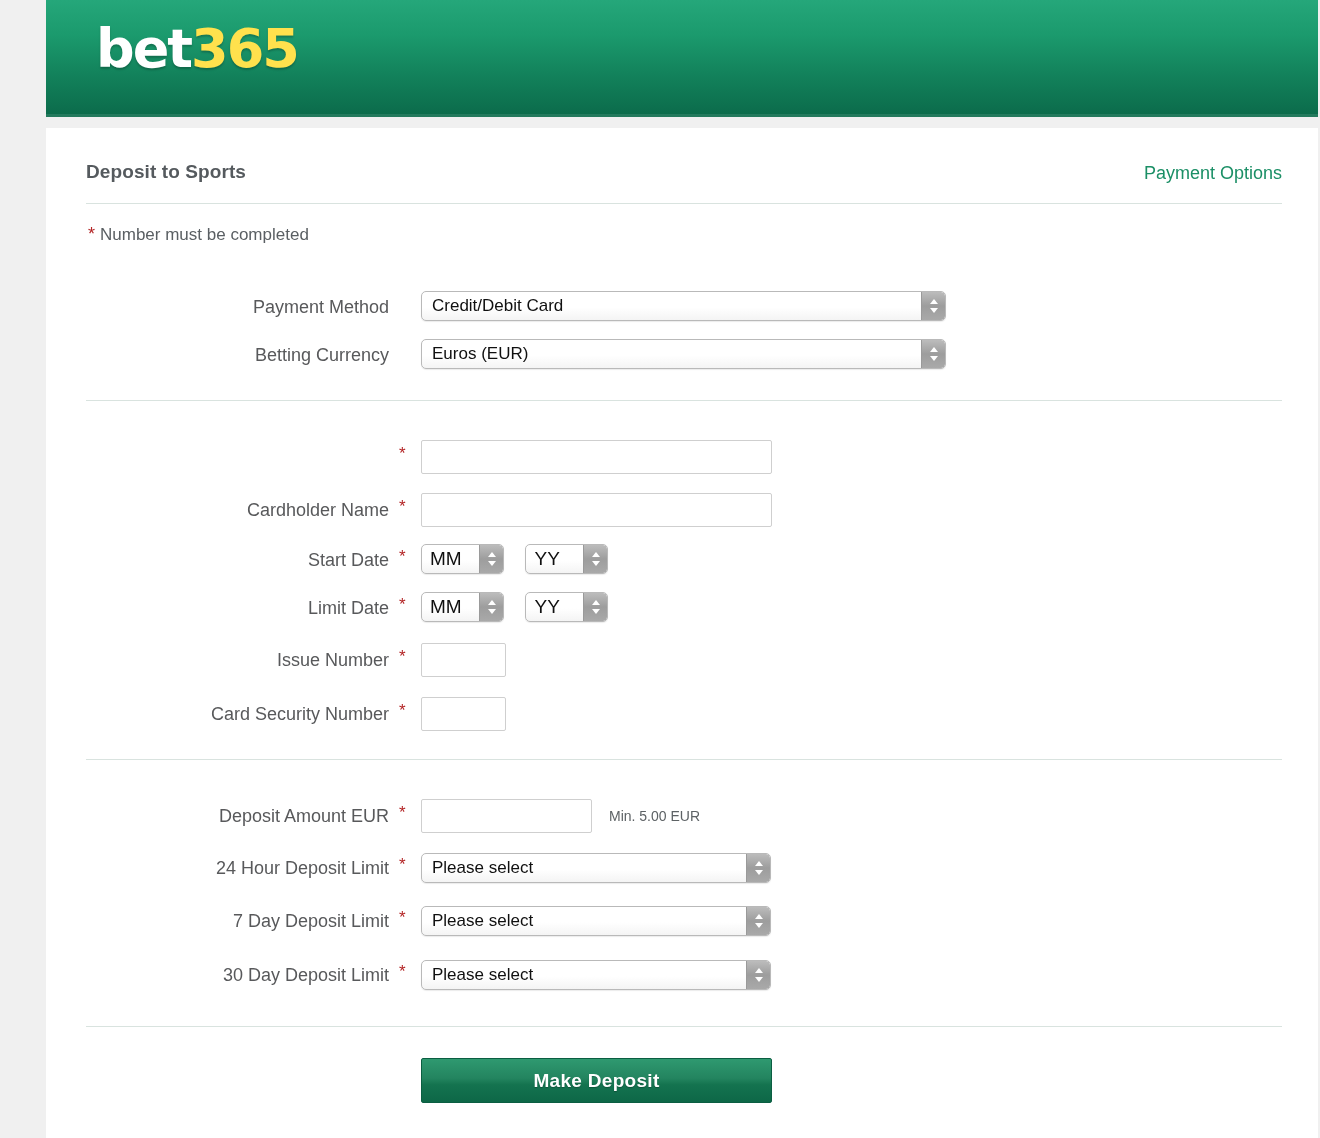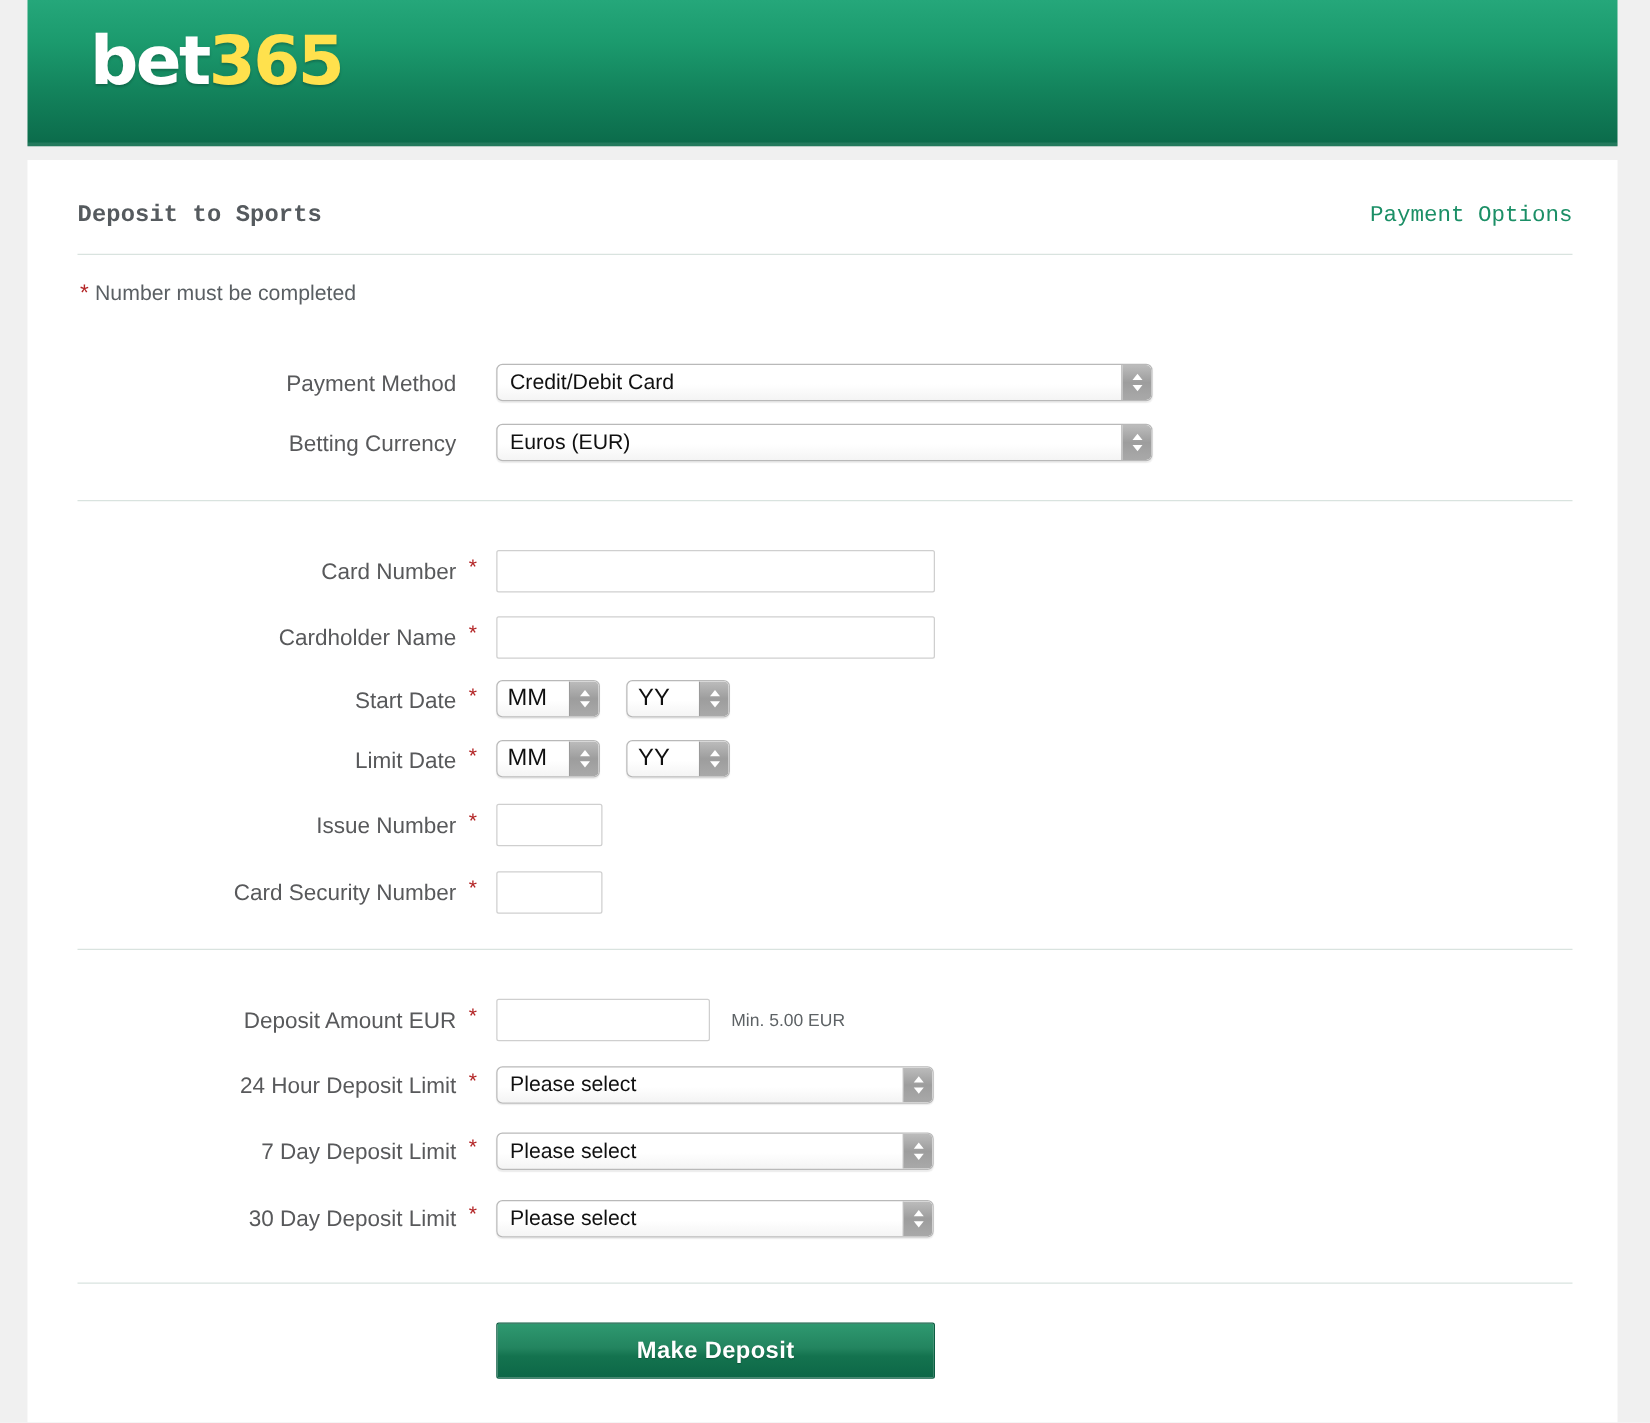--- a/index.html
+++ b/index.html
@@ -8,20 +8,21 @@
     width: 1320px; height: 1138px;
     background: #f0f0f0;
     font-family: "Liberation Sans", sans-serif;
     overflow: hidden;
   }
   #page {
     position: relative;
     width: 1048px;
     height: 1138px;
     background: #f0f0f0;
+    margin-left: 24px;
   }
   
   .header {
     position: absolute;
     left: 22px; top: 0;
     width: 1272px; height: 117px;
     background: linear-gradient(to bottom, #23a376 0%, #199468 28%, #12good 50%, #0c6b4b 100%);
     background: linear-gradient(to bottom, #25a77a 0%, #1b9a6d 30%, #13835c 62%, #0b6a4a 100%);
     overflow: hidden;
   }
@@ -51,21 +52,20 @@
     left: 22px; top: 128px;
     width: 1272px; height: 1010px;
     background: #ffffff;
   }
 
   .panel-head {
     position: absolute;
     left: 40px; top: 33px;
     width: 1196px;
     height: 30px;
-    font-family: Liberation Mono, monospace;
   }
   .page-title {
     position: absolute;
     left: 0; top: 0;
     font-size: 19px;
     font-weight: bold;
     color: #555a5e;
     letter-spacing: 0.1px;
   }
   .payment-options {
@@ -269,21 +269,20 @@
                 <path d="M6 16 L10 11 L2 11 Z" fill="#ffffff"></path>
               </svg>
           </span>
         </div>
       </div>
     </div>
 
     <div class="hr b"></div>
 
     <div class="row" style="top:309px;">
-      <div class="lbl">Card Number</div>
       <span class="star-m">*</span>
       <div class="ctrl" style="top:3px;">
         <input class="txt w-long" type="text" value="" style="">
       </div>
     </div>
 
     <div class="row" style="top:362px;">
       <div class="lbl">Cardholder Name</div>
       <span class="star-m">*</span>
       <div class="ctrl" style="top:3px;">

